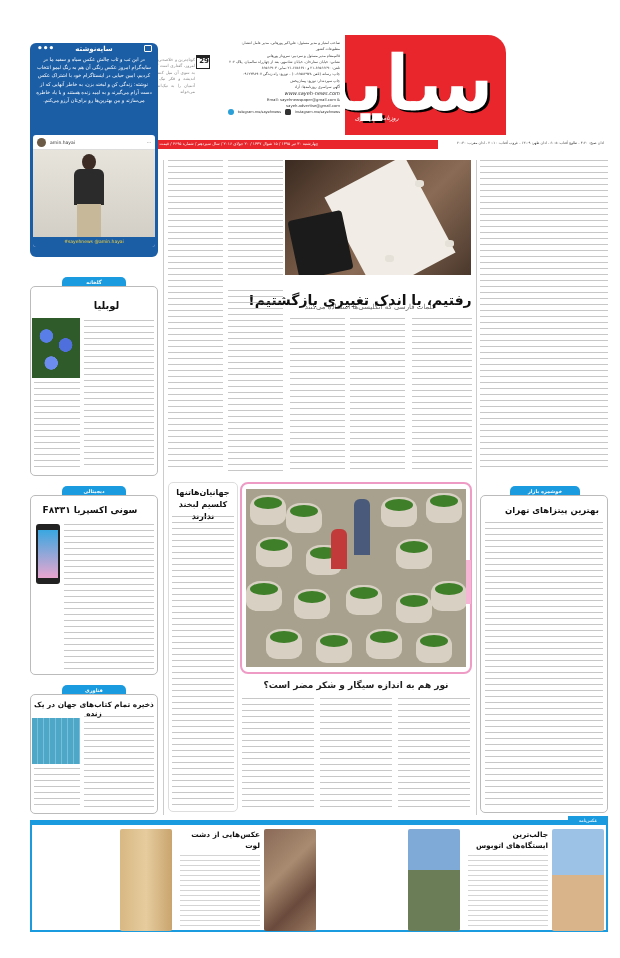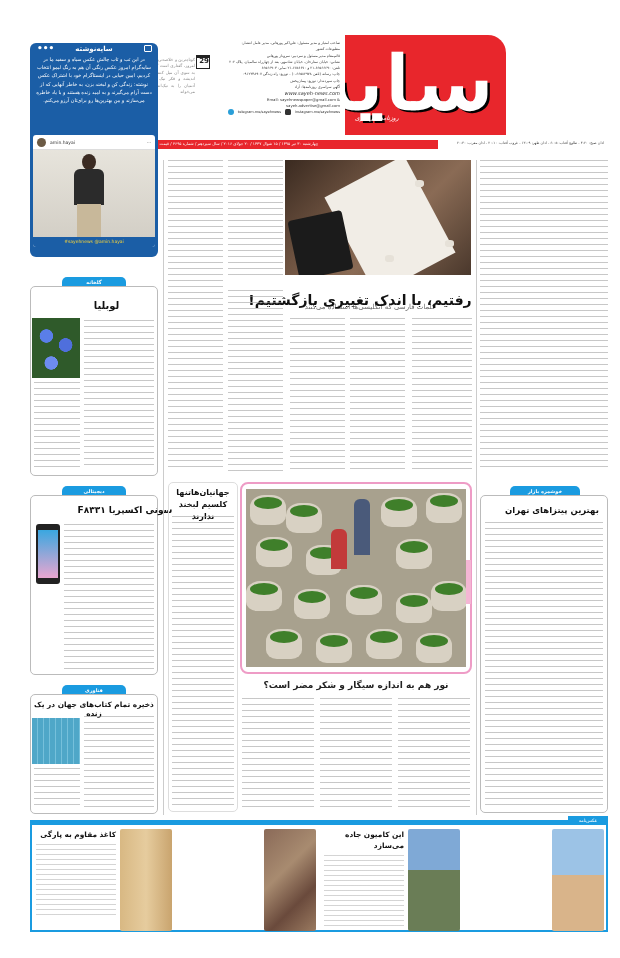--- a/index.html
+++ b/index.html
@@ -136,21 +136,21 @@
 
 <div class="pill" style="left:62px;top:277px;width:64px;">گلخانه</div>
 <div class="box" style="left:30px;top:286px;width:128px;height:190px;"></div>
 <div class="sec-title" style="left:30px;top:300px;width:153px;font-size:10px;">لوبلیا</div>
 <div class="abs" style="left:32px;top:318px;width:48px;height:60px;background:radial-gradient(circle at 30% 30%,#5a7ee8 0 12%,transparent 13%),radial-gradient(circle at 70% 45%,#4f6fdc 0 14%,transparent 15%),radial-gradient(circle at 40% 75%,#6d8cf0 0 12%,transparent 13%),#2f5a2a;"></div>
 <div class="abs lines" style="left:84px;top:320px;width:70px;height:150px;"></div>
 <div class="abs lines" style="left:34px;top:382px;width:46px;height:88px;"></div>
 
 <div class="pill" style="left:62px;top:486px;width:64px;">دیجیتالی</div>
 <div class="box" style="left:30px;top:495px;width:128px;height:180px;"></div>
-<div class="sec-title" style="left:30px;top:505px;width:120px;font-size:9px;margin-left:35px;">سونی اکسپریا F۸۳۳۱</div>
+<div class="sec-title" style="left:30px;top:505px;width:120px;font-size:9px;">سونی اکسپریا F۸۳۳۱</div>
 <div class="abs" style="left:36px;top:524px;width:24px;height:60px;background:#222;border-radius:3px;">
   <div style="position:absolute;left:2px;right:2px;top:6px;bottom:6px;background:linear-gradient(#3aa7e0,#e9a6d0);"></div>
 </div>
 <div class="abs lines" style="left:64px;top:524px;width:90px;height:145px;"></div>
 
 <div class="pill" style="left:62px;top:685px;width:64px;">فناوری</div>
 <div class="box" style="left:30px;top:694px;width:128px;height:120px;"></div>
 <div class="sec-title" style="left:30px;top:700px;width:128px;font-size:7.4px;">ذخیره تمام کتاب‌های جهان در یک زنده</div>
 <div class="abs" style="left:32px;top:718px;width:48px;height:46px;background:repeating-linear-gradient(90deg,#4fa7c8 0 5px,#76c0db 5px 6px),#4fa7c8;"></div>
 <div class="abs lines" style="left:84px;top:716px;width:70px;height:94px;"></div>
@@ -247,27 +247,27 @@
 
 <div class="pill" style="left:510px;top:486px;width:70px;">خوشمزه بازار</div>
 <div class="box" style="left:480px;top:495px;width:128px;height:318px;"></div>
 <div class="sec-title" style="left:480px;top:505px;width:144px;font-size:8.5px;">بهترین پیتزاهای تهران</div>
 <div class="abs lines" style="left:485px;top:522px;width:118px;height:285px;"></div>
 
 <div class="abs bottom">
   <div class="bottom-tag">عکس‌نامه</div>
 
   <div class="bimg" style="right:2px;background:linear-gradient(#9cc3e6 0 45%,#d9b48a 45% 100%);"></div>
+  <div class="bcol" style="right:58px;width:80px;">
+    <div class="btitle">جالب‌ترین ایستگاه‌های اتوبوس</div>
+    <div class="lines-light" style="height:74px;margin-top:4px;"></div>
+  </div>
 
   <div class="bimg" style="right:146px;background:linear-gradient(#7fa9d6 0 40%,#6a7d56 40% 100%);"></div>
-  <div class="bcol" style="right:202px;width:80px;">
-    <div class="btitle">این کامیون جاده می‌سازد</div>
+
+  <div class="bimg" style="right:290px;background:linear-gradient(135deg,#8a6a58,#a88b70 40%,#6a4a3c 70%,#9a7a60);"></div>
+  <div class="bcol" style="right:346px;width:80px;">
+    <div class="btitle">عکس‌هایی از دشت لوت</div>
     <div class="lines-light" style="height:74px;margin-top:4px;"></div>
   </div>
 
-  <div class="bimg" style="right:290px;background:linear-gradient(135deg,#8a6a58,#a88b70 40%,#6a4a3c 70%,#9a7a60);"></div>
-
   <div class="bimg" style="right:434px;background:linear-gradient(90deg,#d8b883,#e6cc9e 50%,#c9a46e);"></div>
-  <div class="bcol" style="right:490px;width:80px;">
-    <div class="btitle">کاغذ مقاوم به پارگی</div>
-    <div class="lines-light" style="height:74px;margin-top:4px;"></div>
-  </div>
 </div>
 
 </body></html>

